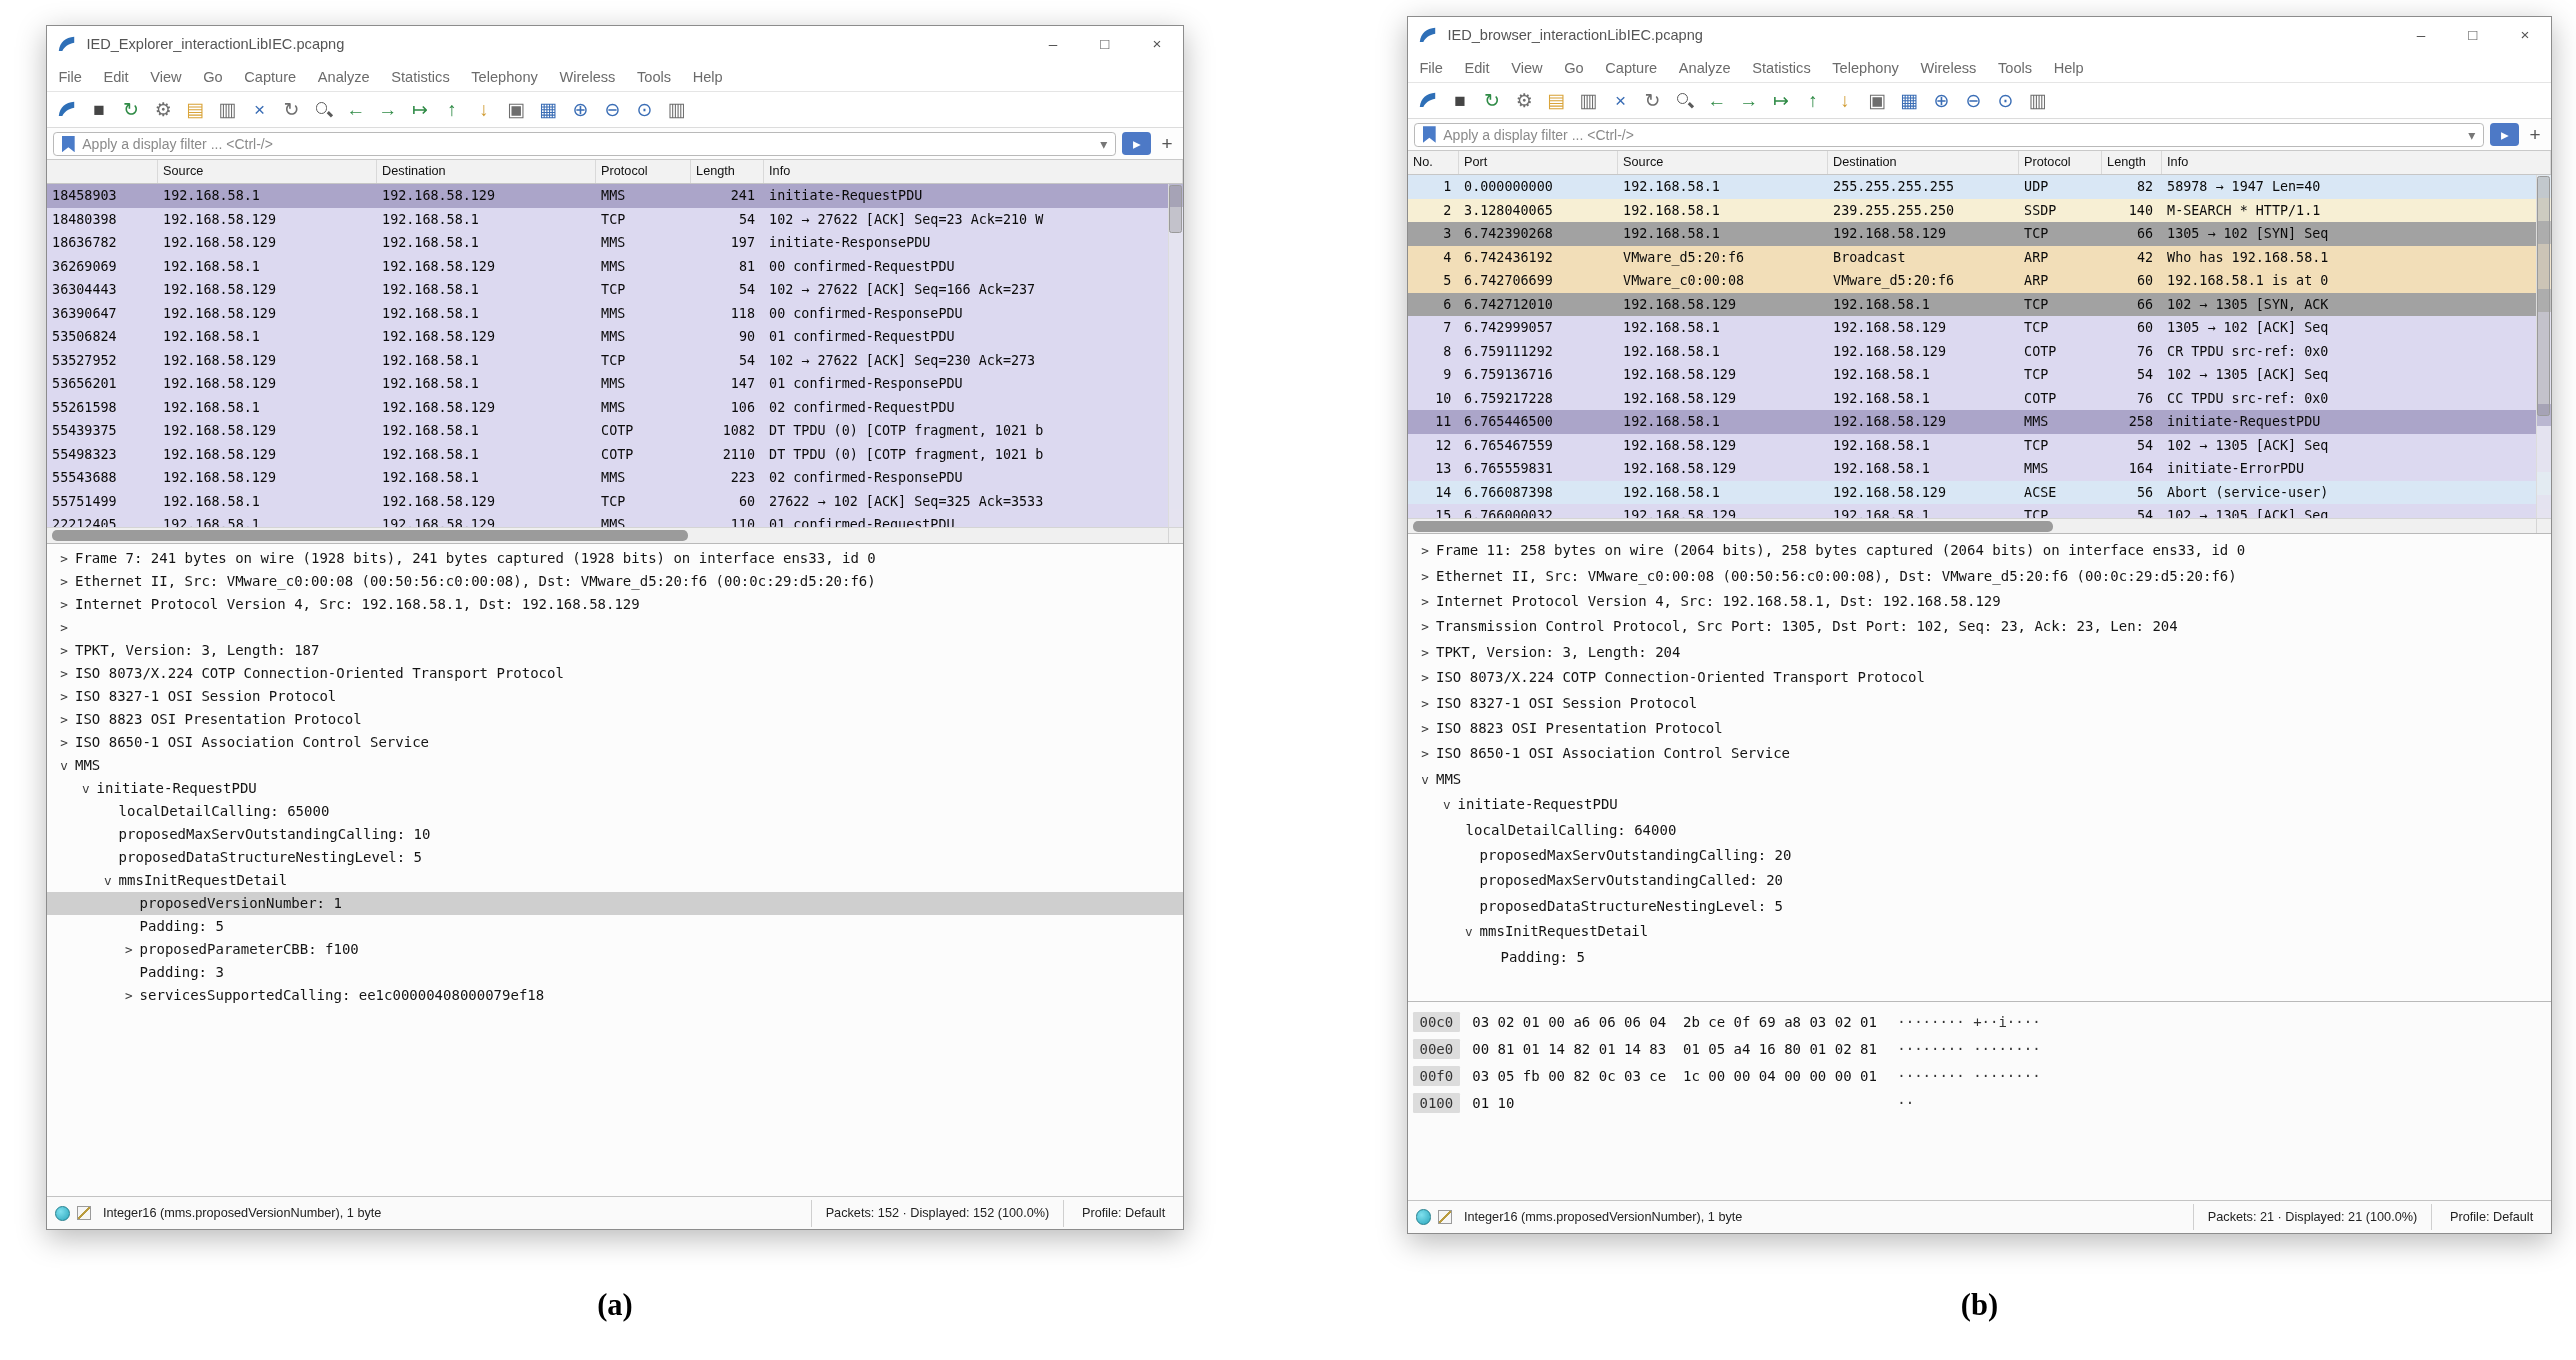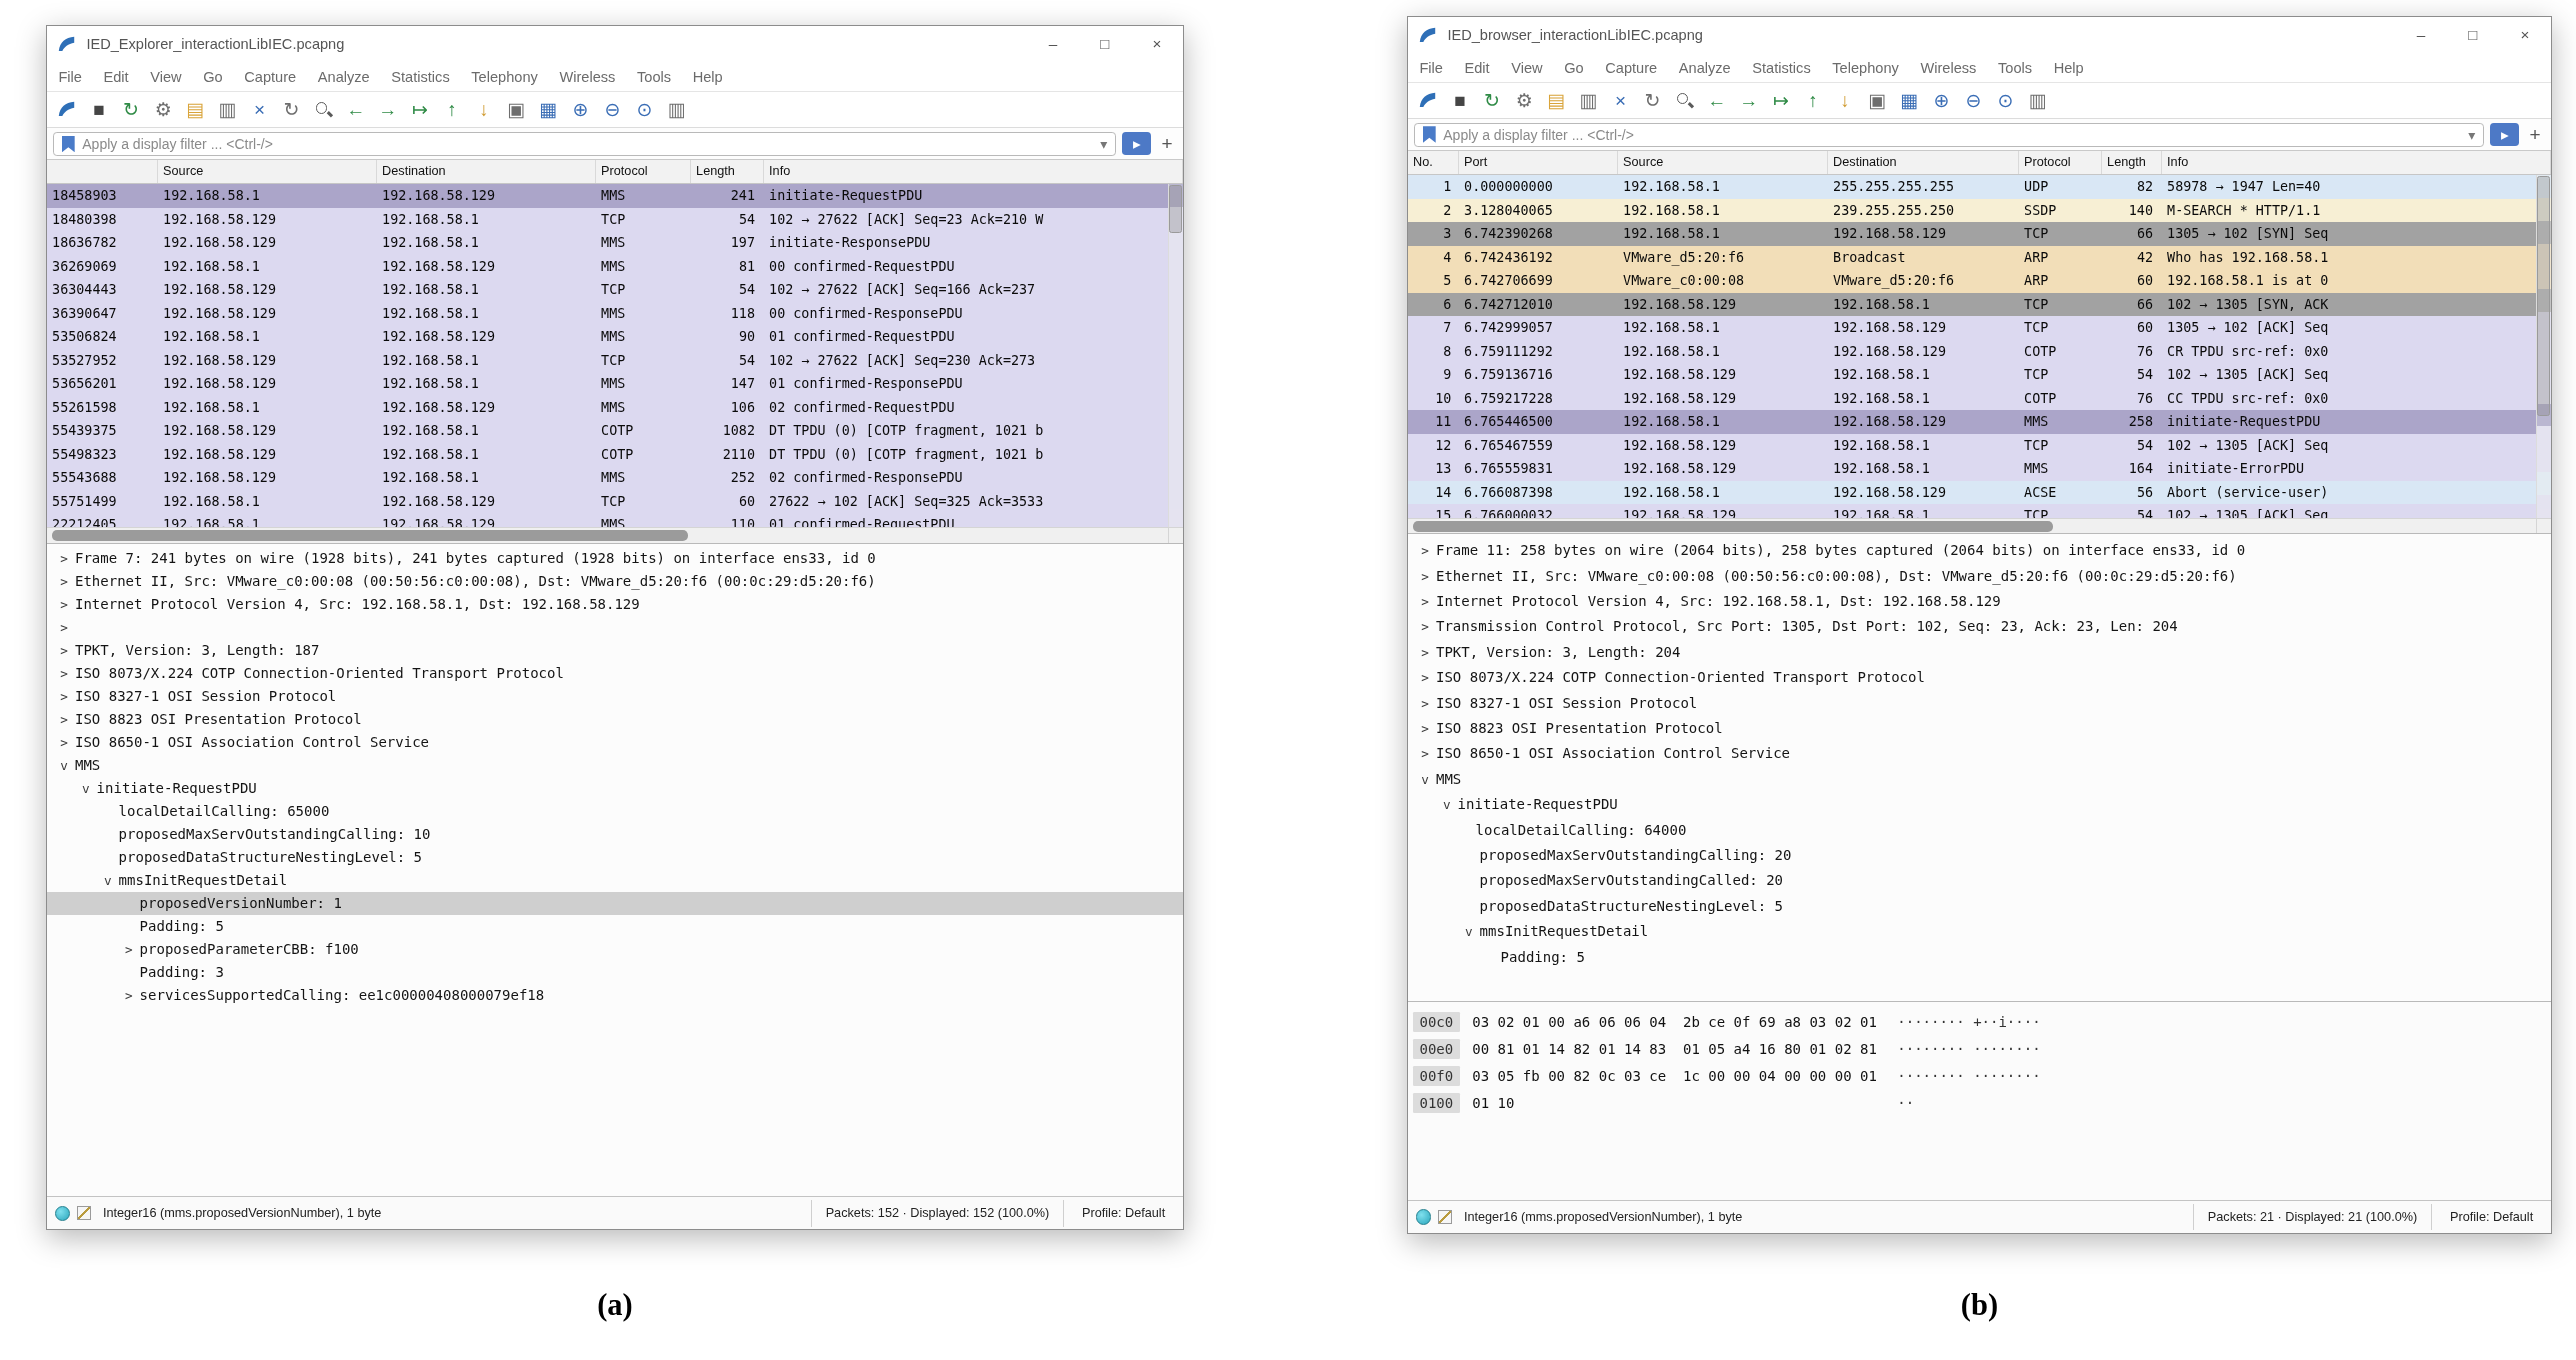--- a/index.html
+++ b/index.html
@@ -247,21 +247,21 @@
           <span class="cell">192.168.58.1</span>
           <span class="cell">COTP</span>
           <span class="cell">2110</span>
           <span class="cell">DT TPDU (0) [COTP fragment, 1021 b</span>
         </div>
         <div class="pkt-row grid c-lav">
           <span class="cell">55543688</span>
           <span class="cell">192.168.58.129</span>
           <span class="cell">192.168.58.1</span>
           <span class="cell">MMS</span>
-          <span class="cell">252</span>
+          <span class="cell">223</span>
           <span class="cell">02 confirmed-ResponsePDU</span>
         </div>
         <div class="pkt-row grid c-lav">
           <span class="cell">55751499</span>
           <span class="cell">192.168.58.1</span>
           <span class="cell">192.168.58.129</span>
           <span class="cell">TCP</span>
           <span class="cell">60</span>
           <span class="cell">27622 → 102 [ACK] Seq=325 Ack=3533</span>
         </div>
@@ -661,21 +661,21 @@
         <span class="dtext">ISO 8650-1 OSI Association Control Service</span>
       </div>
       <div class="detail-line" style="padding-left: 6.4px;">
         <span class="marker">v</span>
         <span class="dtext">MMS</span>
       </div>
       <div class="detail-line" style="padding-left: 28px;">
         <span class="marker">v</span>
         <span class="dtext">initiate-RequestPDU</span>
       </div>
-      <div class="detail-line" style="padding-left: 46px; text-align: center;">
+      <div class="detail-line" style="padding-left: 36px; text-align: center;">
         <span class="marker"></span>
         <span class="dtext">localDetailCalling: 64000</span>
       </div>
       <div class="detail-line" style="padding-left: 50px;">
         <span class="marker"></span>
         <span class="dtext">proposedMaxServOutstandingCalling: 20</span>
       </div>
       <div class="detail-line" style="padding-left: 50px;">
         <span class="marker"></span>
         <span class="dtext">proposedMaxServOutstandingCalled: 20</span>

